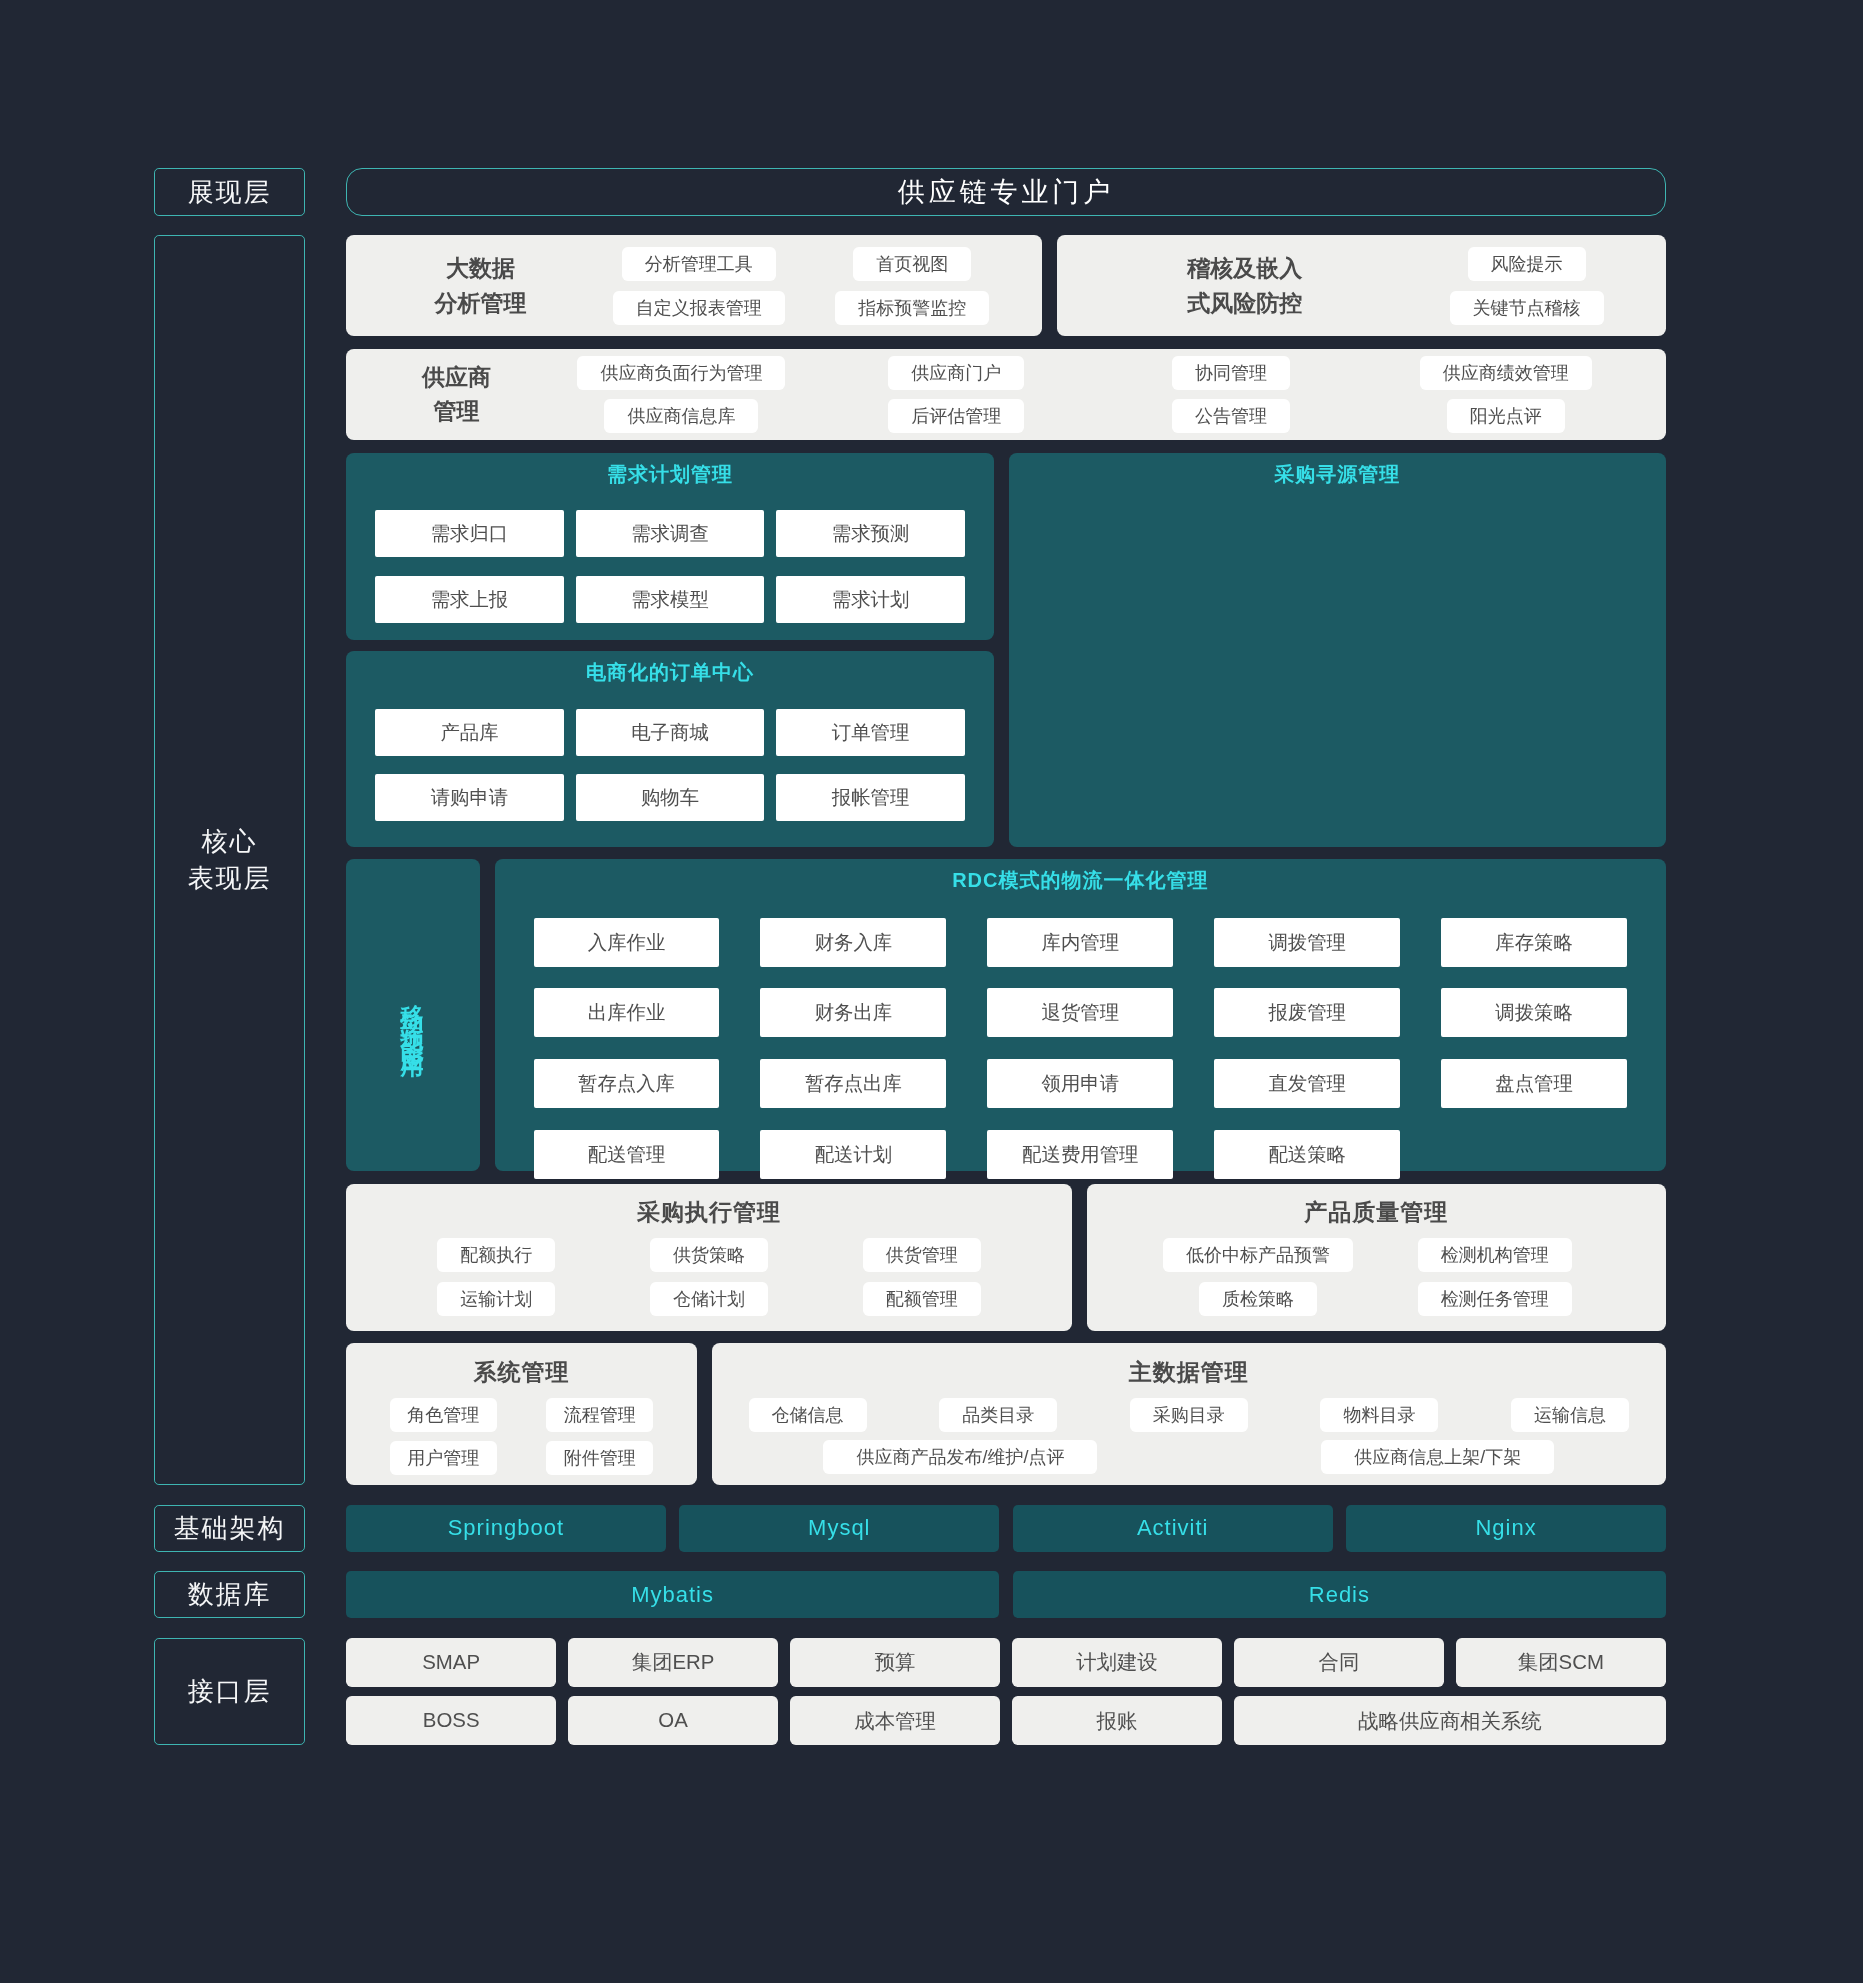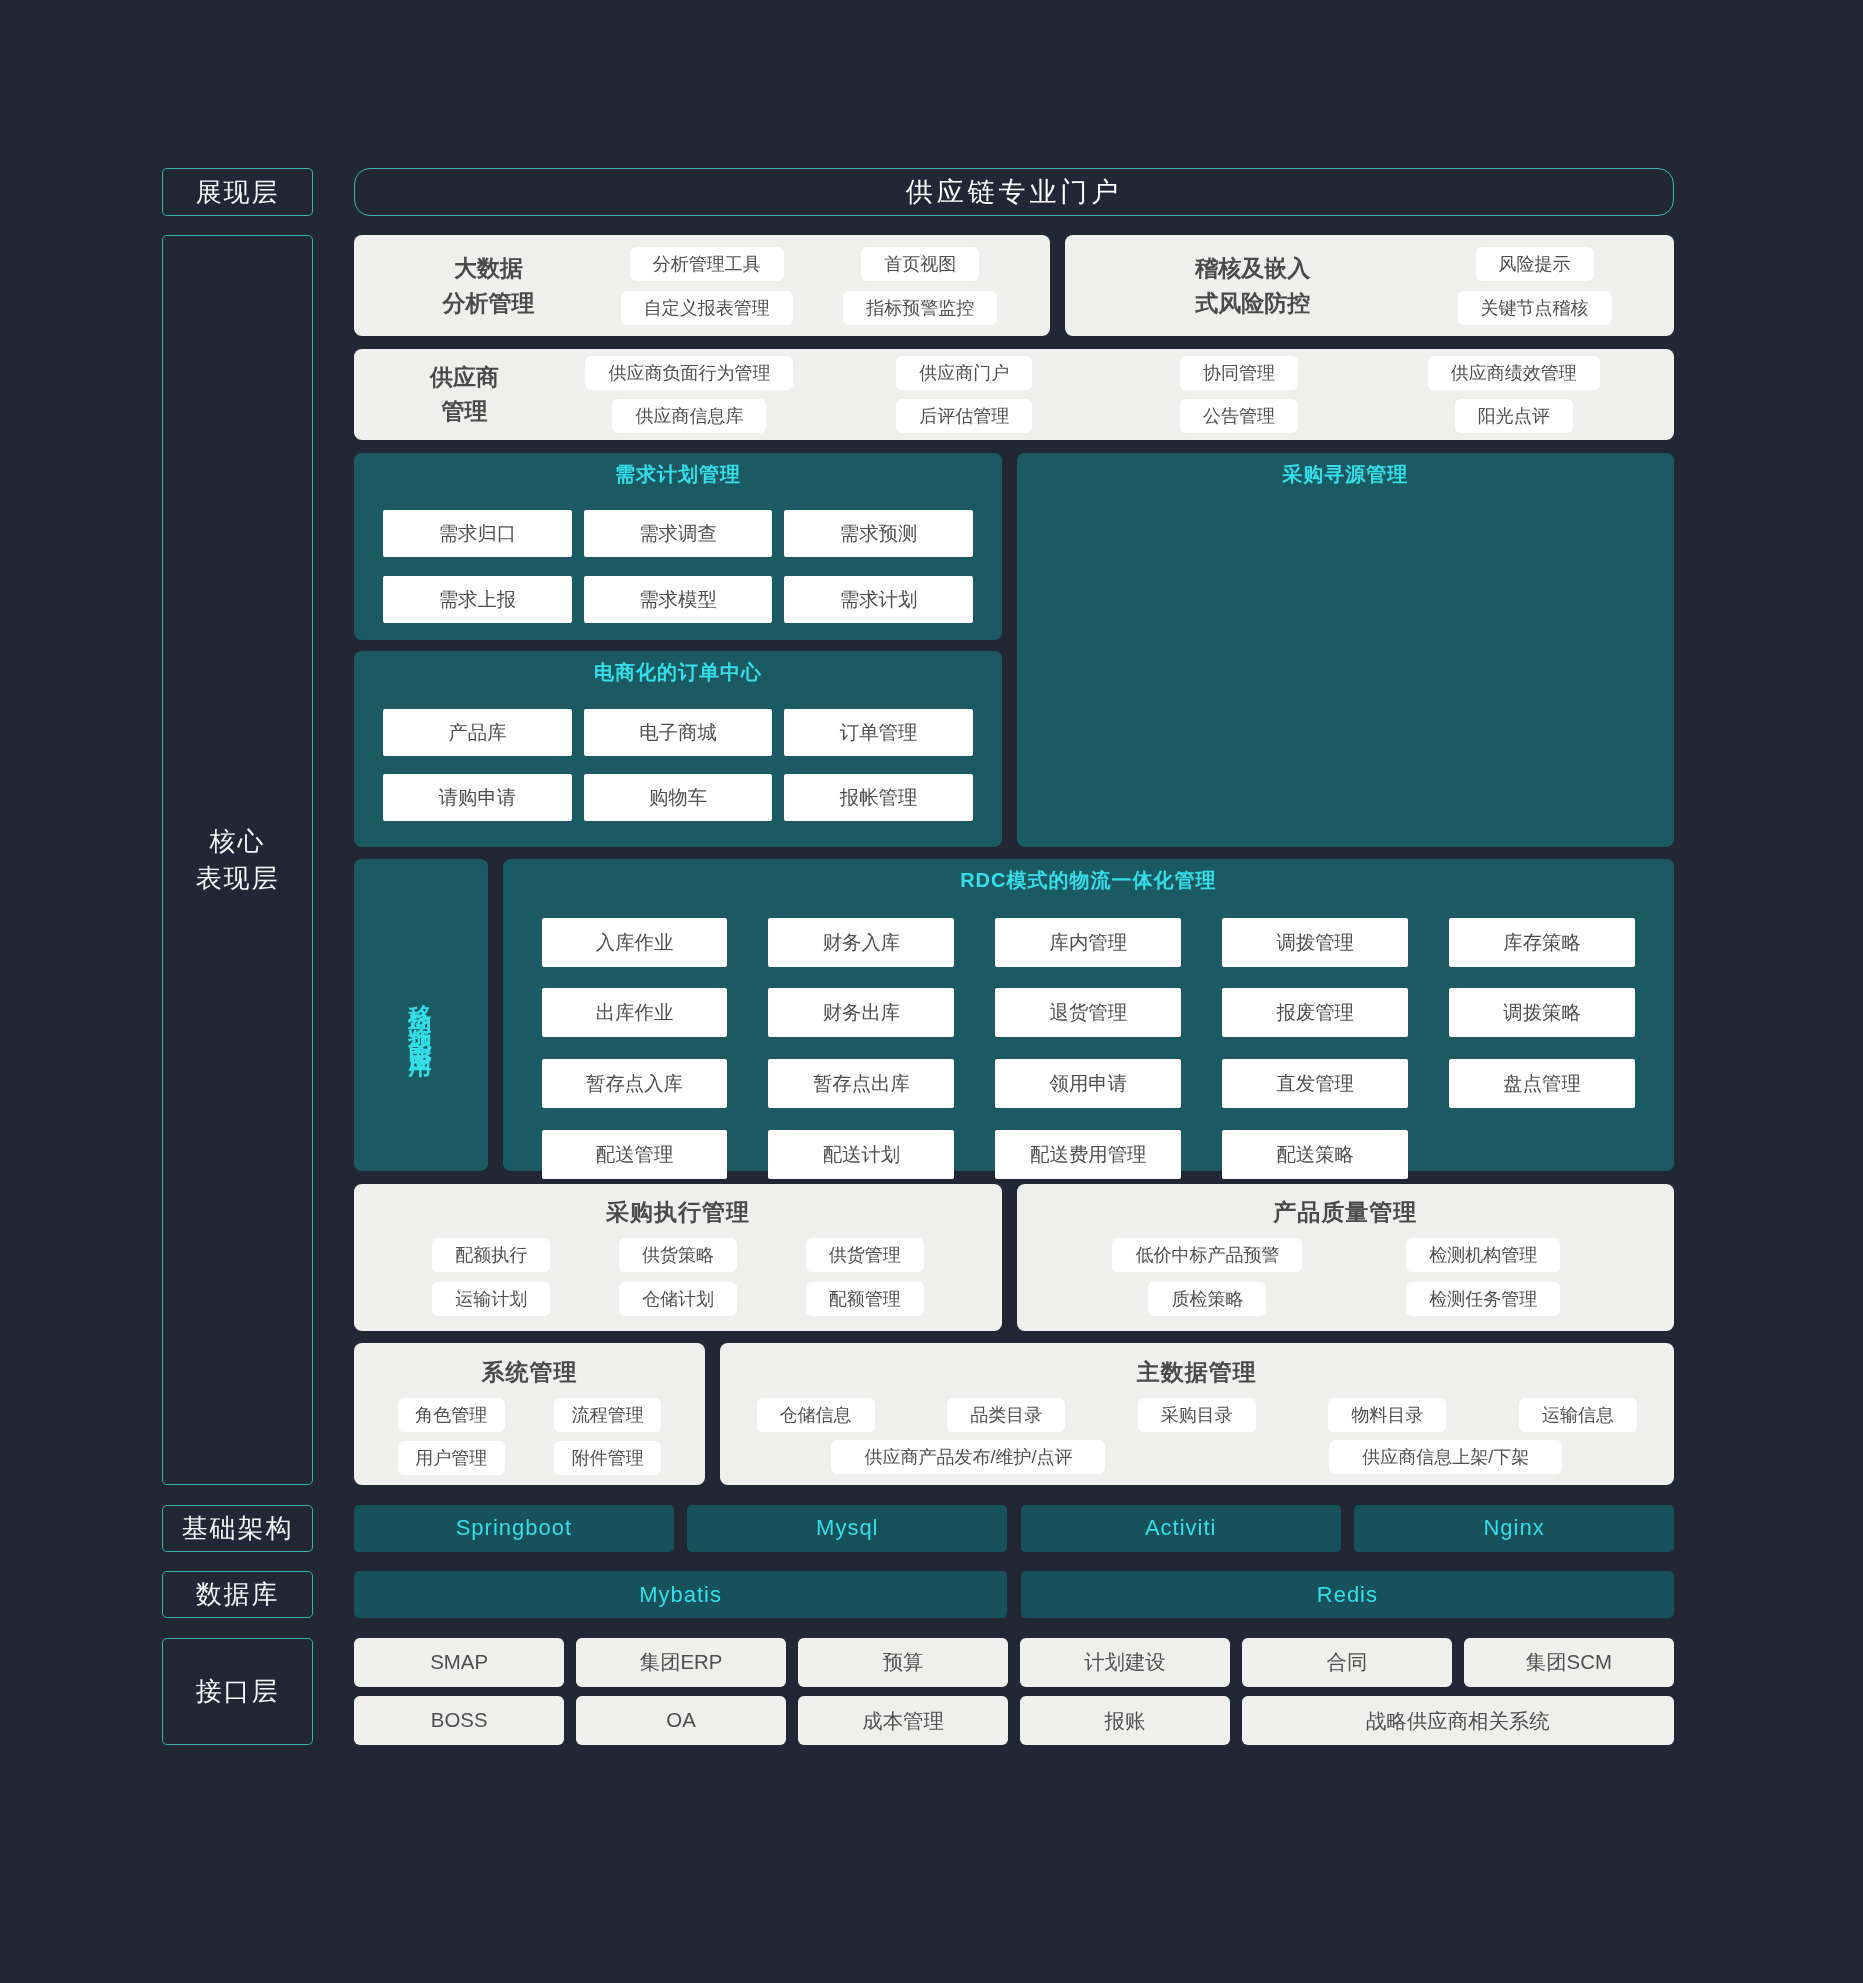--- a/index.html
+++ b/index.html
@@ -4,21 +4,21 @@
 <style>
   html,body{margin:0;padding:0;}
   body{
     width:1863px;height:1983px;
     background:#212734;
     font-family:"Liberation Sans","DejaVu Sans",sans-serif;
     position:relative;
     -webkit-font-smoothing:antialiased;
   }
   .layout{
-    position:absolute;left:162px;top:168px;
+    position:absolute;left:154px;top:168px;
     display:grid;
     grid-template-columns:151px 1320px;
     column-gap:41px;
     row-gap:19.4px;
   }
   
   .rail-box{
     border:1.9px solid #3eb5b2;
     border-radius:4.9px;
     display:flex;align-items:center;justify-content:center;
@@ -102,21 +102,21 @@
   .rdc .tbtn{height:49px;}
   
   .titled{flex-direction:column;align-items:stretch;justify-content:flex-start;}
   .lb-title{
     text-align:center;color:#4a4a4a;font-size:23px;font-weight:700;
     padding-top:13.6px;letter-spacing:1px;
   }
   .sgrid{display:grid;justify-items:center;align-content:start;row-gap:9.7px;margin-top:9.7px;}
   .sgrid .sbtn{min-width:107px;box-sizing:border-box;}
   .r5{height:147px;}
-  .execution{width:648px;}
+  .execution{width:726px;}
   .g3e{grid-template-columns:repeat(3,1fr);padding:0 44px;}
   .quality{flex:1;}
   .g2q{grid-template-columns:repeat(2,1fr);padding:0 53px;}
   .r6{height:142px;}
   .system{width:351px;}
   .g2s{grid-template-columns:repeat(2,1fr);padding:0 23px;column-gap:7.8px;}
   .g2s .sbtn{min-width:87px;padding:0 17.5px;}
   .masterdata{flex:1;}
   .md-row1{display:flex;justify-content:space-between;padding:0 37px;margin-top:9.7px;}
   .md-row2{display:flex;justify-content:space-around;margin-top:8.7px;}

